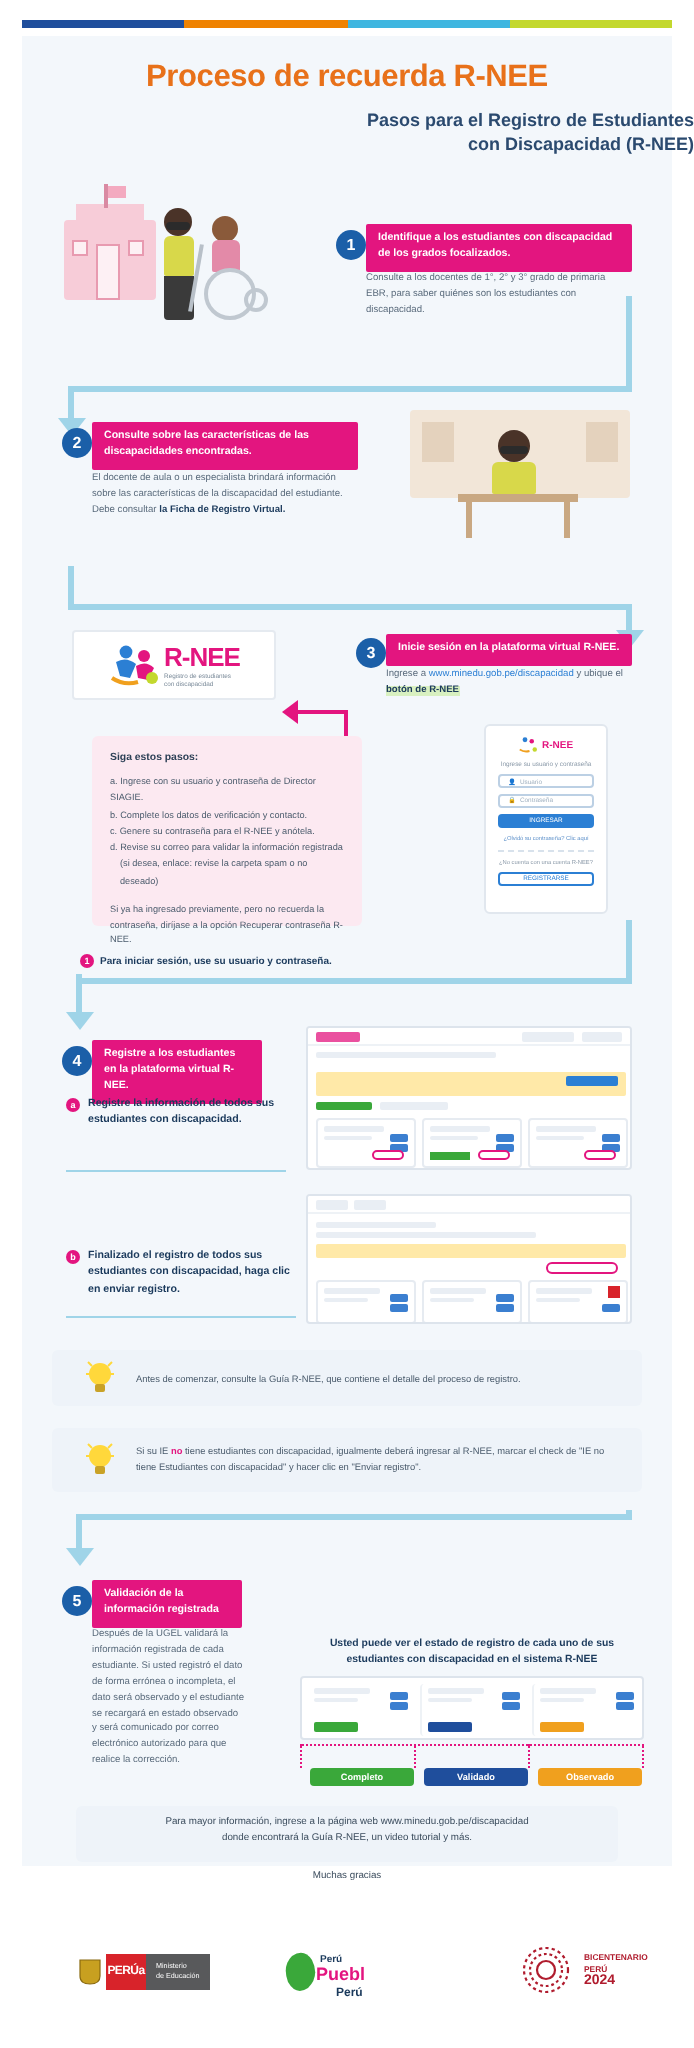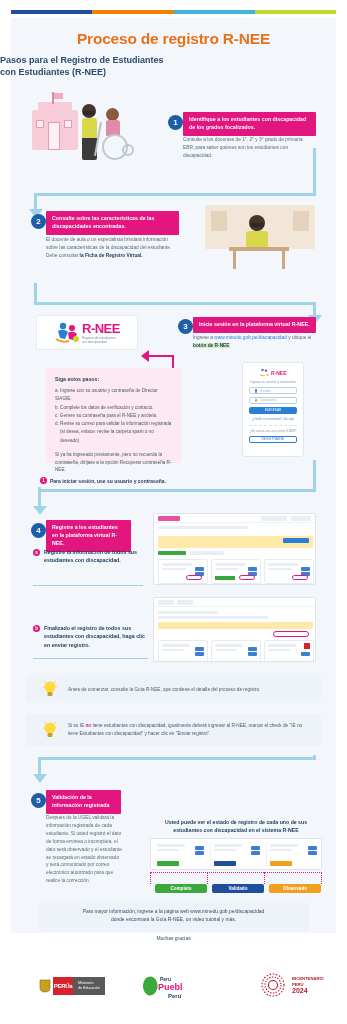--- a/index.html
+++ b/index.html
@@ -14,21 +14,21 @@
   
   .topbar { position:absolute; left:11px; top:10px; width:325px; height:4px; display:flex; }
   .topbar span { flex:1; height:100%; }
 
   
   .body-bg { position:absolute; left:11px; top:18px; width:325px; height:915px; background:#f3f7fb; }
 
   
   .title { position:absolute; left:0; right:0; top:30px; text-align:center;
            font-size:15.5px; font-weight:bold; color:#e8711a; letter-spacing:-.2px;}
-  .subtitle { position:absolute; left:0; right:0; top:54px; text-align:left;
+  .subtitle { position:absolute; left:0; right:0; top:54px; text-align:right;
            font-size:9px; font-weight:bold; color:#2b4a6f; line-height:1.35; }
 
   
   .conn { position:absolute; border:3px solid #9fd4e8; }
   .arrowhead { position:absolute; width:0; height:0; }
   .ah-down { border-left:7px solid transparent; border-right:7px solid transparent; border-top:9px solid #9fd4e8; }
 
   
   .step-num {
     position:absolute; width:15px; height:15px; border-radius:50%;
@@ -135,24 +135,24 @@
 
   <div class="topbar">
     <span style="background:#1f4e9c"></span>
     <span style="background:#ef8200"></span>
     <span style="background:#3fb6e0"></span>
     <span style="background:#c3d82e"></span>
   </div>
 
   <div class="body-bg"></div>
 
-  <div class="title">Proceso de registro R-NEE</div>
+  <div class="title">Proceso de recuerda R-NEE</div>
   <div class="subtitle">
     <div>Pasos para el Registro de Estudiantes</div>
-    <div>con Estudiantes (R-NEE)</div>
+    <div>con Discapacidad (R-NEE)</div>
   </div>
 
   <div class="illu" style="left:30px; top:92px; width:120px; height:78px;">
 
     <div style="position:absolute;left:2px;top:18px;width:46px;height:40px;background:#f7ccd8;border-radius:2px;"></div>
     <div style="position:absolute;left:8px;top:10px;width:34px;height:10px;background:#f7ccd8;"></div>
     <div style="position:absolute;left:22px;top:0px;width:2px;height:12px;background:#d98aa3;"></div>
     <div style="position:absolute;left:24px;top:1px;width:9px;height:6px;background:#f3aac0;"></div>
     <div style="position:absolute;left:18px;top:30px;width:12px;height:28px;background:#fdf0f4;border:1px solid #e89ab0;"></div>
     <div style="position:absolute;left:6px;top:28px;width:8px;height:8px;background:#fdf0f4;border:1px solid #e89ab0;"></div>

